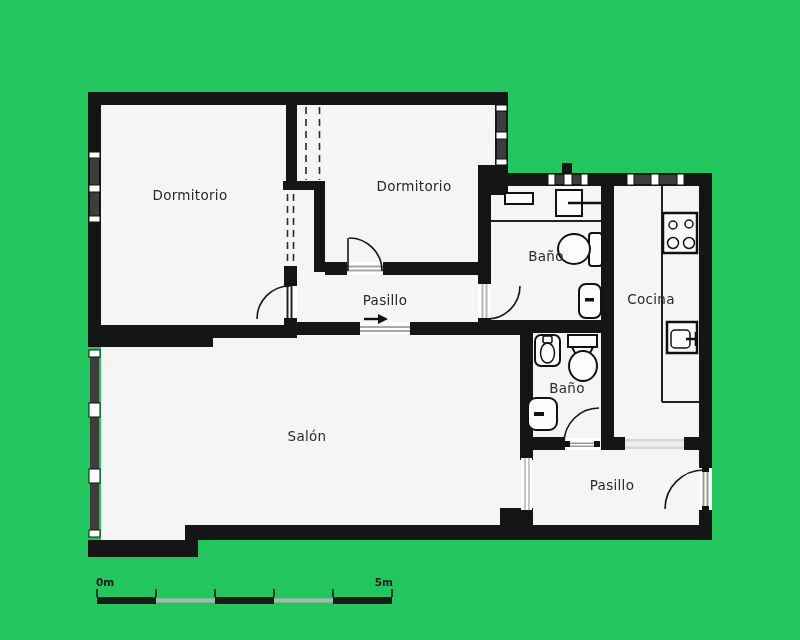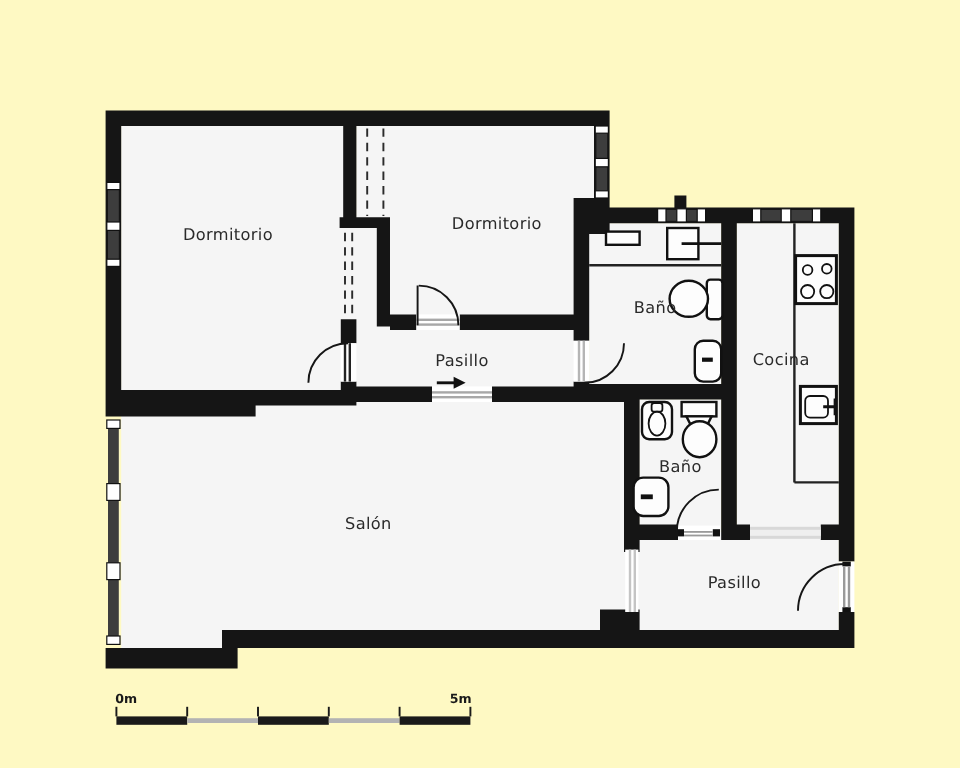--- a/index.html
+++ b/index.html
@@ -1,16 +1,16 @@
 <!DOCTYPE html>
 <html><head>
 <meta charset="utf-8">
 <style>
   html,body{margin:0;padding:0;background:#ffffff;}
-  .stage{position:relative;width:800px;height:640px;background:#fef9c3;overflow:hidden;
+  .stage{position:relative;width:800px;height:640px;background:#22c55e;overflow:hidden;
          font-family:"DejaVu Sans","Liberation Sans",sans-serif;}
   svg{position:absolute;left:0;top:0;}
   text.room-label{font-family:"DejaVu Sans","Liberation Sans",sans-serif;
                   font-size:13.5px;fill:#2a2a2a;text-anchor:middle;letter-spacing:.3px;}
   text.scale-label{font-family:"DejaVu Sans","Liberation Sans",sans-serif;
                    font-size:10.5px;font-weight:700;fill:#1a1a1a;}
   .wall{fill:#151515;}
   .floor{fill:#f5f5f5;}
   .fix{fill:#fdfdfd;stroke:#111;stroke-width:2;}
   .fix-thin{fill:none;stroke:#111;stroke-width:1.5;}

